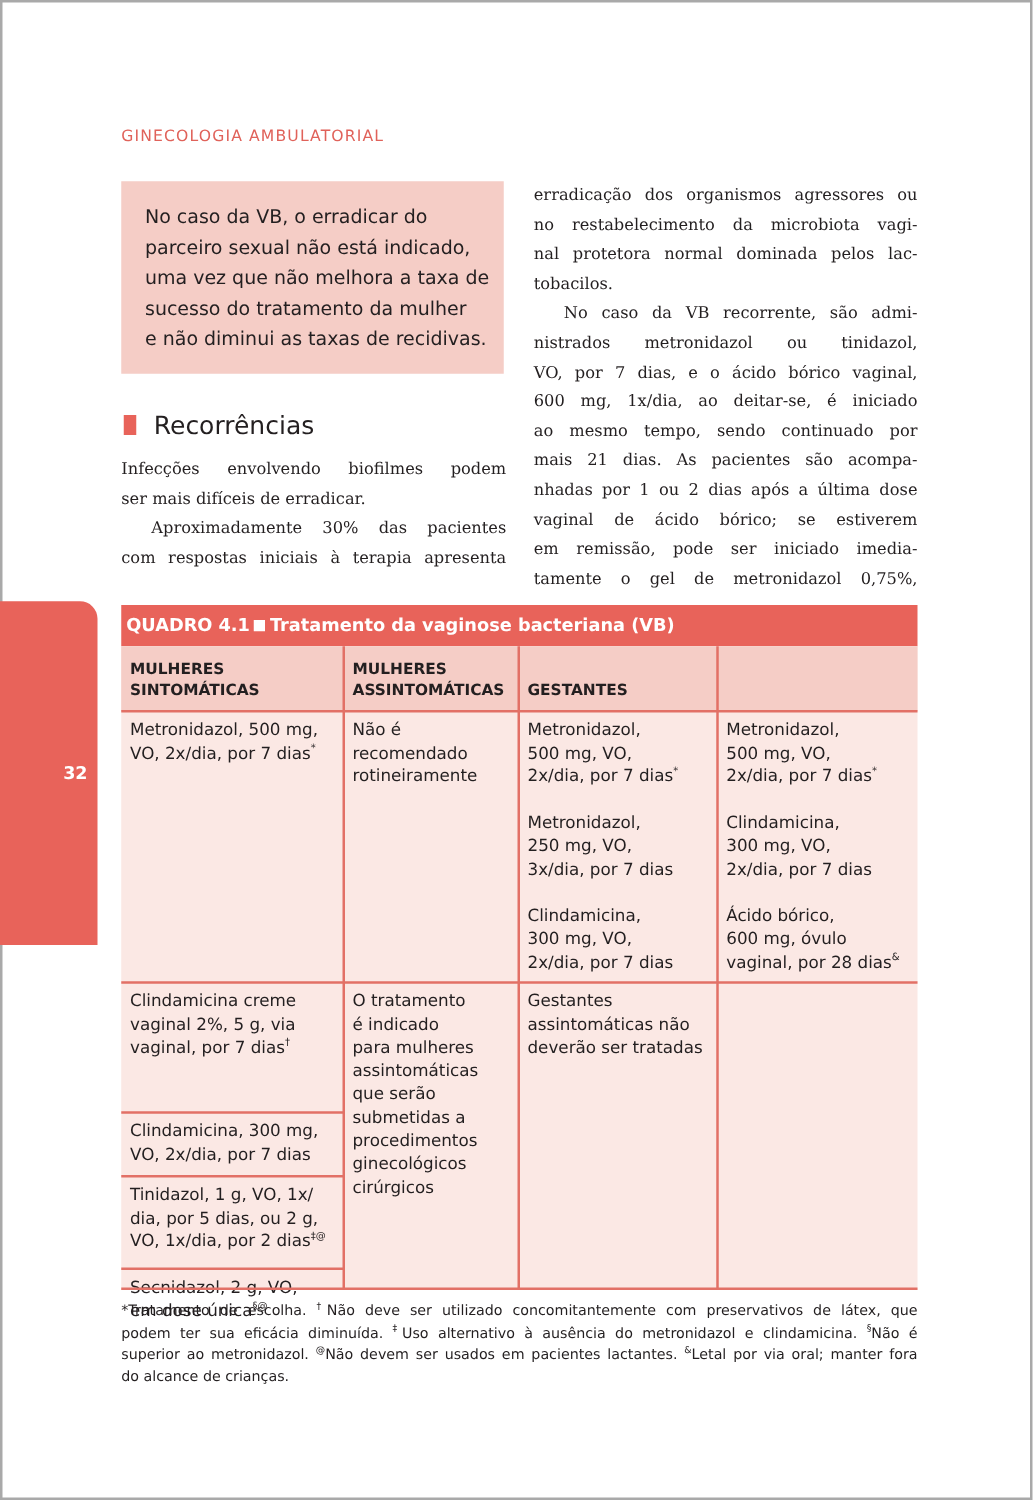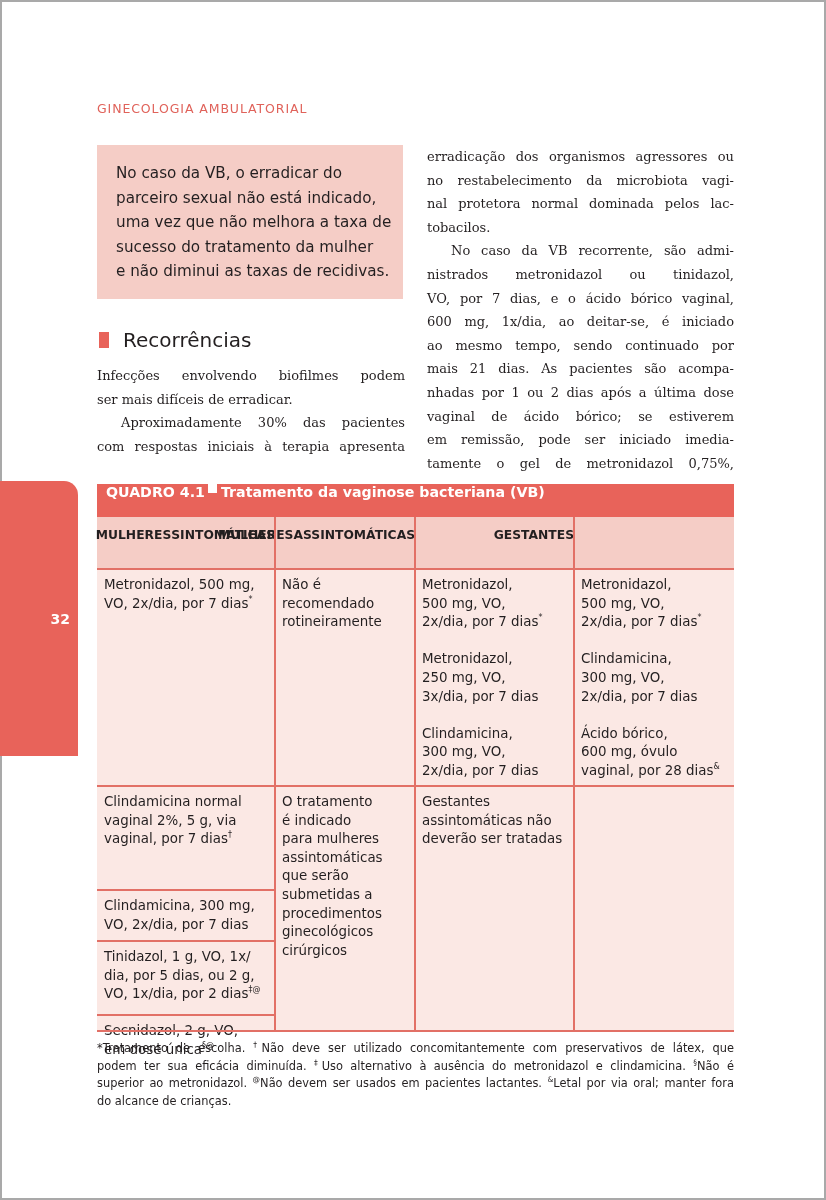--- a/index.html
+++ b/index.html
@@ -52,29 +52,29 @@
   }
   .page-number {
     position: absolute; left: 40px; top: 611px; width: 30px; text-align: right;
     font-family: "DejaVu Sans", sans-serif; font-weight: bold; font-size: 14px; color: #ffffff;
   }
 
   .table-wrap { position: absolute; left: 97px; top: 484px; width: 637px; }
   .table-title {
     height: 33px; background: #e8635a; color: #ffffff;
     font-family: "DejaVu Sans", sans-serif; font-size: 14.2px; font-weight: bold;
-    display: flex; padding-left: 9px; box-sizing: border-box;
+    display: flex; align-items: center; padding-left: 4px; box-sizing: border-box;
   }
   .table-title .sq { display: inline-block; width: 9px; height: 9px; background: #fff; margin: 0 4px 0 3px; }
   .grid { position: relative; width: 637px; height: 515px; background: #fbe8e4; }
   .hdr-row { position: absolute; left: 0; top: 0; width: 637px; height: 52px; background: #f5cdc6; }
   .hdr-cell {
     position: absolute; top: 0; height: 52px; box-sizing: border-box; padding: 10px 0 0 7px;
     font-family: "DejaVu Sans", sans-serif; font-weight: bold; font-size: 12.3px; line-height: 17px;
-    color: #231f20; display: flex; flex-direction: row; justify-content: flex-end; padding-bottom: 8px;
+    color: #231f20; display: flex; flex-direction: column; justify-content: flex-end; padding-bottom: 8px;
   }
   .vline { position: absolute; top: 0; width: 2px; background: #e27066; }
   .hline { position: absolute; height: 2px; background: #e27066; }
   .cell {
     position: absolute; box-sizing: border-box; padding: 7px 0 0 7px;
     font-family: "DejaVu Sans", sans-serif; font-size: 13.4px; line-height: 18.6px; color: #231f20;
   }
   .cell .ln { display: block; white-space: nowrap; }
   .cell .gap { display: block; height: 18.6px; }
   sup { font-size: 8px; line-height: 0; vertical-align: 6px; }
@@ -182,21 +182,21 @@
         <span class="gap"></span>
         <span class="ln">Clindamicina,</span>
         <span class="ln">300 mg, VO,</span>
         <span class="ln">2x/dia, por 7 dias</span>
         <span class="gap"></span>
         <span class="ln">Ácido bórico,</span>
         <span class="ln">600 mg, óvulo</span>
         <span class="ln">vaginal, por 28 dias<sup>&amp;</sup></span>
       </div>
       <div class="cell" style="left: 0px; top: 269px; width: 178px; height: 104px;">
-        <span class="ln">Clindamicina normal</span>
+        <span class="ln">Clindamicina creme</span>
         <span class="ln">vaginal 2%, 5 g, via</span>
         <span class="ln">vaginal, por 7 dias<sup>†</sup></span>
       </div>
       <div class="cell" style="left: 0px; top: 373px; width: 178px; height: 51px;">
         <span class="ln">Clindamicina, 300 mg,</span>
         <span class="ln">VO, 2x/dia, por 7 dias</span>
       </div>
       <div class="cell" style="left: 0px; top: 424px; width: 178px; height: 74px;">
         <span class="ln">Tinidazol, 1 g, VO, 1x/</span>
         <span class="ln">dia, por 5 dias, ou 2 g,</span>

